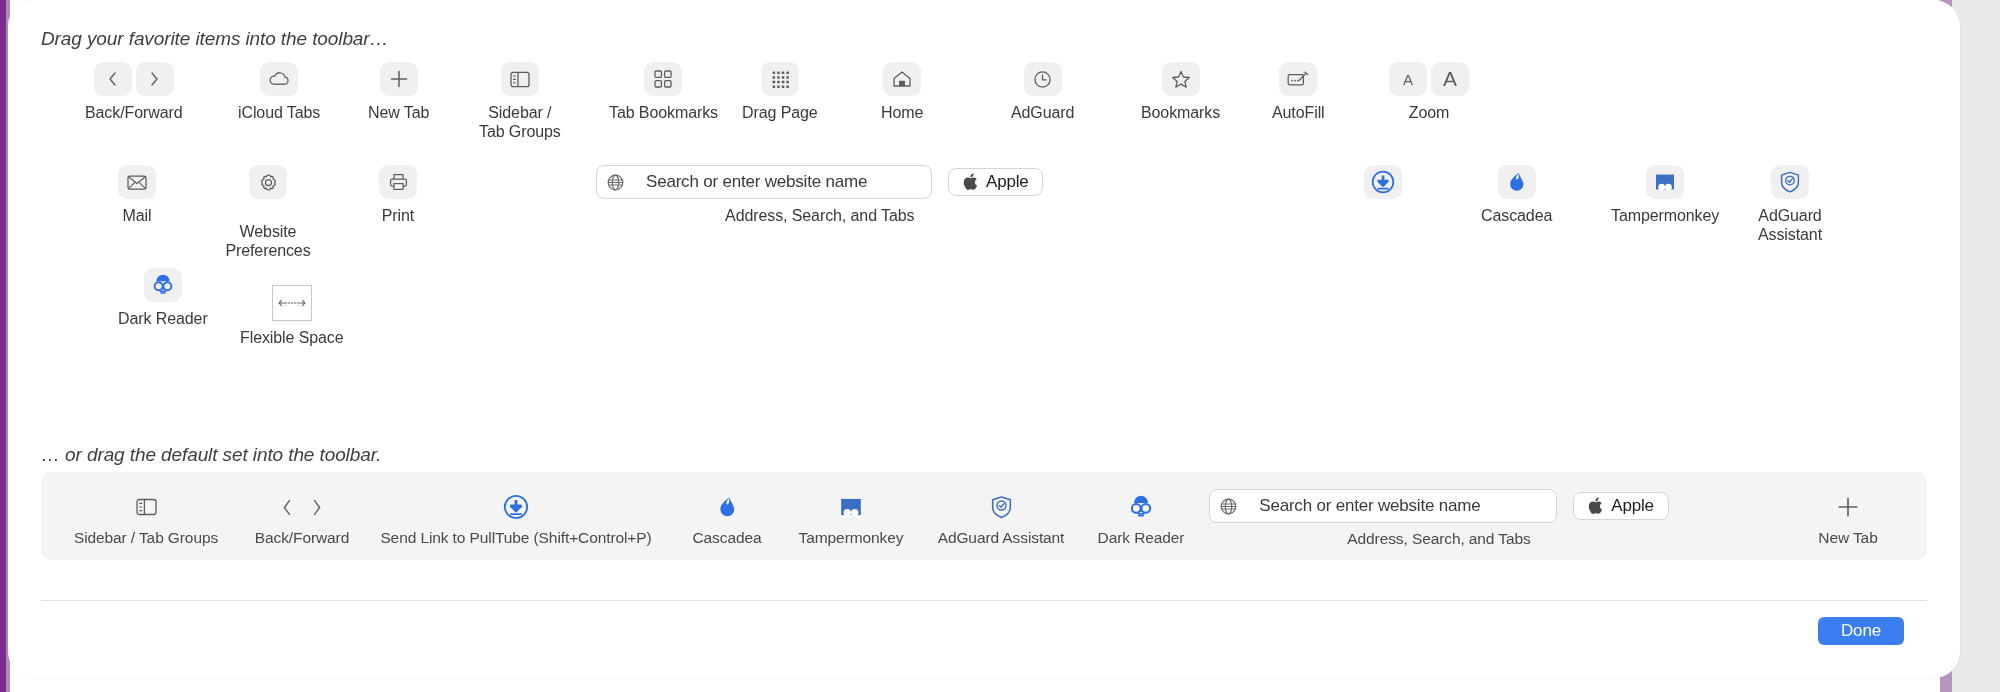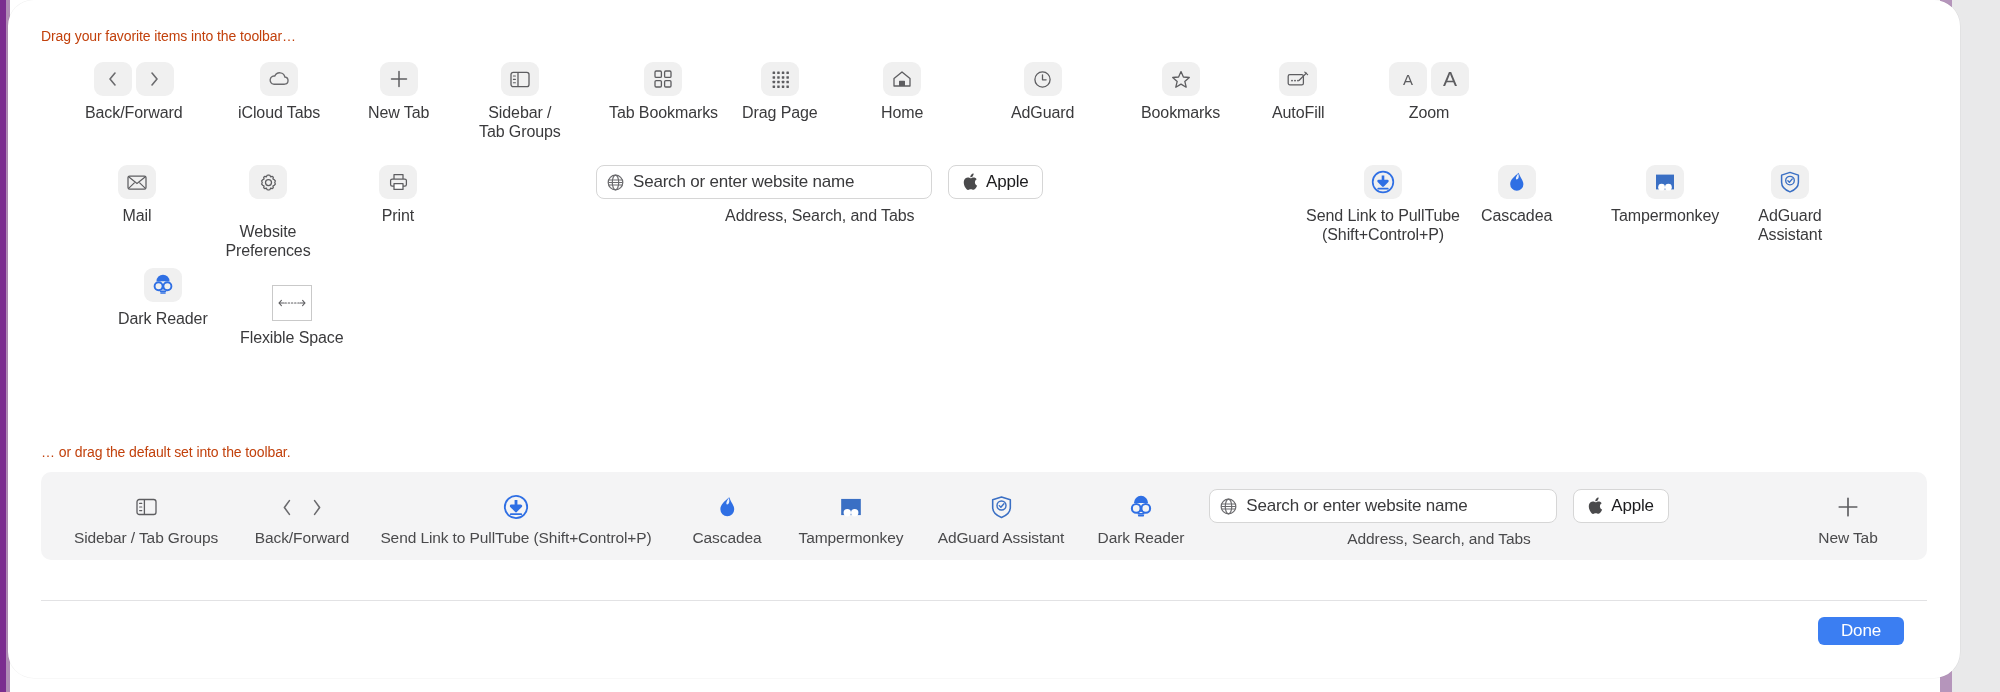--- a/index.html
+++ b/index.html
@@ -28,24 +28,25 @@
     border-top-right-radius: 26px;
     border-bottom-left-radius: 26px;
     border-bottom-right-radius: 26px;
     box-shadow: 0 0 0 0.5px rgba(0,0,0,0.06);
     overflow: hidden;
   }
   .sheet-inner { position: relative; width: 100%; height: 100%; }
 
   .heading {
     position: absolute;
-    font-size: 14px;
-    color: #c2410c;
+    font-size: 19px;
+    color: #404040;
     letter-spacing: -0.1px;
     white-space: nowrap;
+    font-style: italic;
   }
   #heading-favorites { left: 33px; top: 28px; }
   #heading-default  { left: 33px; top: 444px; }
 
   
   .palette { position: absolute; left: 0; top: 62px; width: 100%; }
   .pitem {
     position: absolute;
     display: flex; flex-direction: column; align-items: center;
     text-align: center;
@@ -68,25 +69,25 @@
 
   
   .addrfield {
     width: 336px; height: 34px;
     border: 1px solid #d6d6d6;
     border-radius: 8px;
     background: #fff;
     display: flex; align-items: center;
     padding: 0 10px;
     box-sizing: border-box;
-    gap: 9px;
+    gap: 22px;
   }
   .addrfield .ph { font-size: 17px; color: #3a3a3c; letter-spacing: -0.2px;}
   .applebtn {
-    height: 34px;
+    height: 28px;
     border: 1px solid #d6d6d6;
     border-radius: 8px;
     background: #fff;
     display: flex; align-items: center; justify-content: center;
     gap: 8px; padding: 0 14px;
     box-sizing: border-box;
   }
   .applebtn .t { font-size: 17px; color: #1c1c1e; letter-spacing: -0.2px;}
 
   
@@ -351,22 +352,20 @@
     </div>
 
     <div class="pitem" style="left:1288px; top:103px; width:174px;">
       <div class="chip sq">
         <svg width="24" height="24" viewBox="0 0 24 24">
           <circle cx="12" cy="12" r="10.3" fill="none" stroke="#2f6fe4" stroke-width="1.7"></circle>
           <path d="M12 5.6 v9.4 M7.6 11 L12 15.6 L16.4 11 Z" fill="#2f6fe4" stroke="#2f6fe4" stroke-width="2.6" stroke-linejoin="round"></path>
           <path d="M7.2 18.6h9.6" stroke="#2f6fe4" stroke-width="1.7" stroke-linecap="round"></path>
         </svg>
       </div>
-      <div class="plabel">Send Link to PullTube
-(Shift+Control+P)</div>
     </div>
 
     <div class="pitem" style="left:1473px; top:103px;">
       <div class="chip sq">
         <svg width="20" height="22" viewBox="0 0 20 22">
           <path d="M11.6 1.8 C7.2 5.8 3.2 8.6 3.2 13.2 a6.6 6.6 0 1 0 13.2 0 c0-3.6-2.6-5.6-4.8-11.4z" fill="#2f6fe4"></path>
           <path d="M11.2 2.4 C9.6 5 8.8 6.4 8.9 7.6 c.08 1.0 1.0 1.2 1.8.5 1.1-.95 1.5-3.3 .5-5.7z" fill="#ffffff" opacity="0.9"></path>
         </svg>
       </div>
       <div class="plabel">Cascadea</div>

